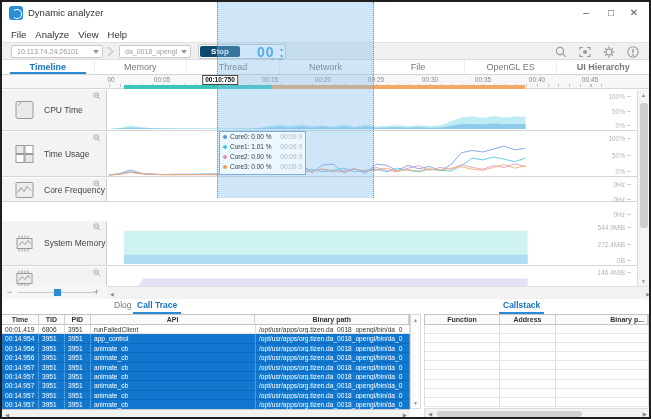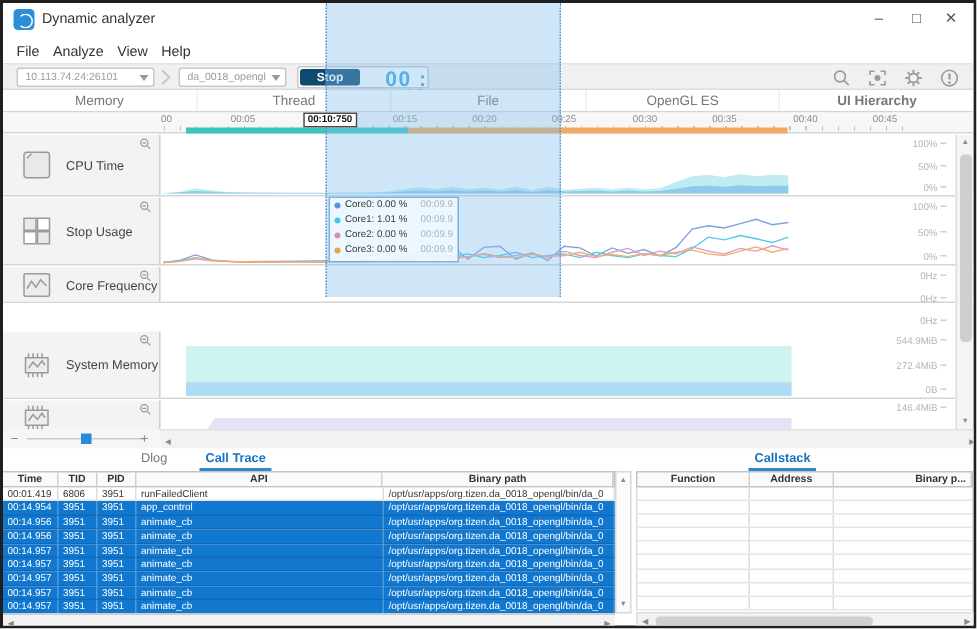--- a/index.html
+++ b/index.html
@@ -75,21 +75,21 @@
   #zoomslider .minus,#zoomslider .plus { position:absolute; top:0; font-size:9px; color:#888; line-height:12px; }
   #zoomslider .minus { left:5px; } #zoomslider .plus { right:8px; }
   #ztrack { position:absolute; left:16px; top:6px; width:78px; height:1px; background:#c9c9c9; }
   #zhandle { position:absolute; left:52px; top:3px; width:7px; height:7px; background:#2a8ad4; }
   #hscroll-chart { position:absolute; left:105px; top:284px; width:546px; height:13px; background:#f2f2f2; border-top:1px solid #e0e0e0; }
 
   
   #bottabs { position:absolute; left:0; top:297px; width:100%; height:15px; background:#fff; }
   .bottab { position:absolute; top:0; font-size:8.5px; color:#777; line-height:13px; padding:0 4px; }
   .bottab.sel { color:#1673c2; font-weight:bold; border-bottom:2px solid #2a8ad4; }
-  #tab-dlog { left:88px; } #tab-calltrace { left:131px; } #tab-startup { left:243px;margin-top:38px; } #tab-callstack { left:497px; }
+  #tab-dlog { left:108px; } #tab-calltrace { left:131px; } #tab-startup { left:243px;margin-top:38px; } #tab-callstack { left:497px; }
 
   
   #lt { position:absolute; left:0; top:312px; width:408px; }
   #lt-head { display:flex; height:11px; background:#fafafa; border:1px solid #c4c4c4; border-left:none; }
   .hcell { font-size:7px; font-weight:bold; color:#333; text-align:center; line-height:10px; border-right:1px solid #cfcfcf; overflow:hidden; white-space:nowrap; }
   #lt-body { height:84px; overflow:hidden; border-left:none; }
   .trow { display:flex; height:9.4px; }
   .trow.white { background:#fff; color:#333; }
   .trow.blue { background:#1278cf; color:#fff; }
   .tcell { font-size:6.6px; line-height:9.4px; padding-left:3px; border-right:1px solid rgba(120,120,120,0.25); overflow:hidden; white-space:nowrap; }
@@ -161,22 +161,24 @@
         </g>
       </svg>
     <svg class="tbicon" style="right:9px" viewBox="0 0 14 14">
         <circle cx="7" cy="7" r="5.2" fill="none" stroke="#9a9a9a" stroke-width="1.1"></circle>
         <line x1="7" y1="4" x2="7" y2="8" stroke="#9a9a9a" stroke-width="1.4"></line>
         <circle cx="7" cy="10" r="0.9" fill="#9a9a9a"></circle>
       </svg>
   </div>
 
   <div id="maintabs">
+      <div class="maintab sel">Timeline</div>
       <div class="maintab">Memory</div>
       <div class="maintab">Thread</div>
+      <div class="maintab">Network</div>
       <div class="maintab">File</div>
       <div class="maintab">OpenGL ES</div>
       <div class="maintab">UI Hierarchy</div>
     </div>
 
   <div id="rulerrow">
     <div id="ticks"></div>
     <div id="tickmarks"></div>
     <div id="bar-teal"></div>
     <div id="bar-orange"></div>
@@ -223,21 +225,21 @@
       <div class="crow" style="top: 42px; height: 45px;">
         <div class="side">
           <div class="icon">
             <svg width="25" height="25" viewBox="0 0 25 25">
               <rect x="4" y="4" width="8" height="8" fill="#e9e9e9" stroke="#9a9a9a"></rect>
               <rect x="13" y="4" width="8" height="8" fill="#fff" stroke="#9a9a9a"></rect>
               <rect x="4" y="13" width="8" height="8" fill="#fff" stroke="#9a9a9a"></rect>
               <rect x="13" y="13" width="8" height="8" fill="#e9e9e9" stroke="#9a9a9a"></rect>
             </svg>
           </div>
-          <div class="lbl">Stop Usage</div>
+          <div class="lbl">Time Usage</div>
           <div class="zoomico">
             <svg width="8" height="8" viewBox="0 0 10 10">
               <circle cx="4" cy="4" r="3" fill="none" stroke="#9a9a9a"></circle>
               <line x1="6.3" y1="6.3" x2="9" y2="9" stroke="#9a9a9a"></line>
               <line x1="2.5" y1="4" x2="5.5" y2="4" stroke="#9a9a9a"></line>
             </svg>
           </div>
         </div>
         <div class="plot">
           <svg width="532" height="45">

